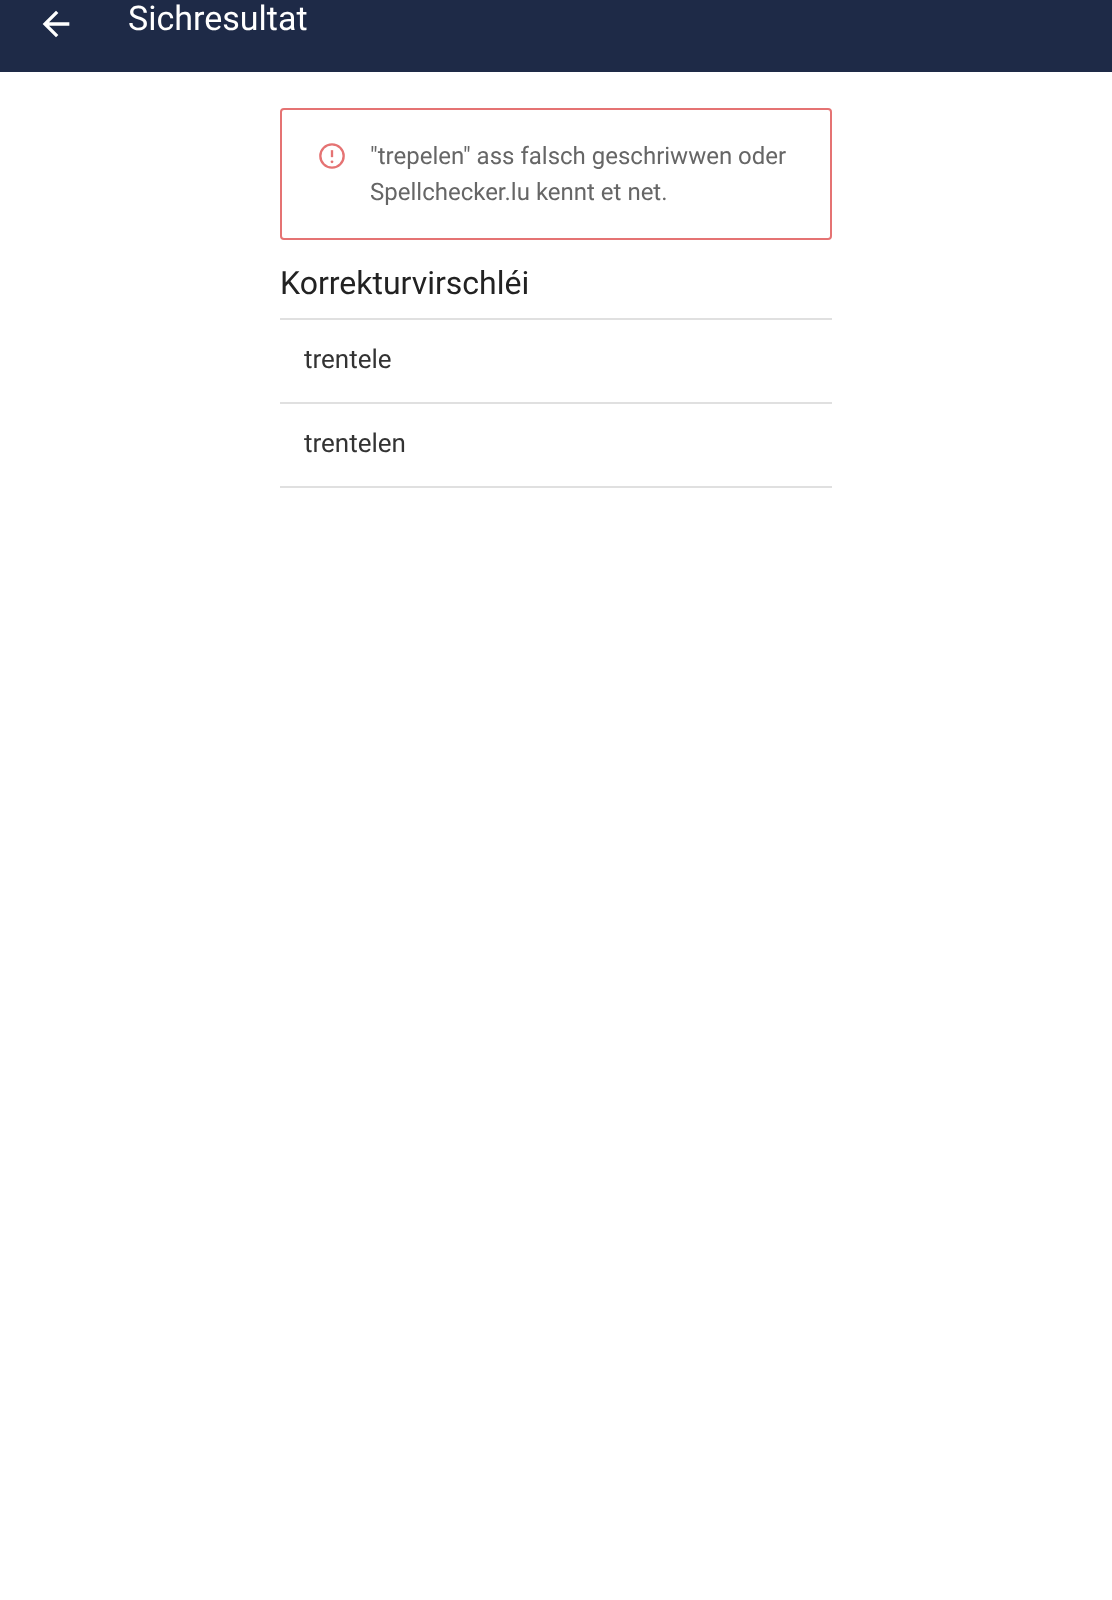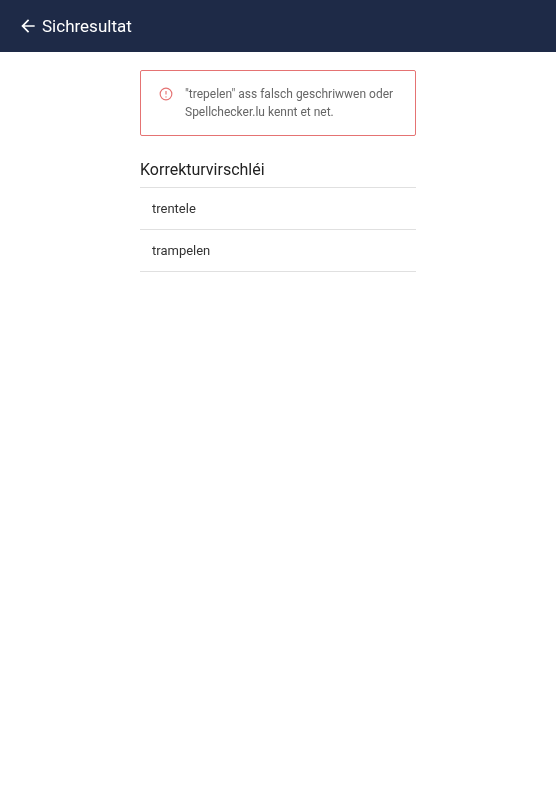--- a/index.html
+++ b/index.html
@@ -9,25 +9,24 @@
     }
     body {
       font-family: -apple-system, BlinkMacSystemFont, 'Segoe UI', Roboto, Arial, sans-serif;
       width: 556px;
       height: 800px;
       background: #ffffff;
       overflow: hidden;
     }
     .topbar {
       background: #1e2a47;
-      height: 52px;
+      height: 36px;
       display: flex;
-      align-items: center;
       padding: 0 16px;
-      gap: 2px;
+      gap: 24px;
     }
     .back-button {
       width: 24px;
       height: 24px;
       background: none;
       border: none;
       cursor: pointer;
       display: flex;
       align-items: center;
       justify-content: center;
@@ -65,21 +64,21 @@
       height: 14px;
       margin-top: 2px;
     }
     .alert-text {
       font-size: 12px;
       color: #666666;
       line-height: 1.5;
     }
     .suggestions-section {
       width: 276px;
-      margin-top: 24px;
+      margin-top: 12px;
     }
     .section-heading {
       font-size: 16px;
       font-weight: 400;
       color: #222222;
       margin-bottom: 8px;
     }
     .suggestion-list {
       list-style: none;
       border-top: 1px solid #e0e0e0;
@@ -111,16 +110,16 @@
       <line x1="12" y1="7" x2="12" y2="13" stroke="#e57373" stroke-width="2"></line>
       <circle cx="12" cy="17" r="1.2" fill="#e57373"></circle>
     </svg>
     <div class="alert-text">"trepelen" ass falsch geschriwwen oder Spellchecker.lu kennt et net.</div>
   </div>
 
   <div class="suggestions-section">
     <div class="section-heading">Korrekturvirschléi</div>
     <ul class="suggestion-list">
       <li class="suggestion-item">trentele</li>
-      <li class="suggestion-item">trampelen</li>
+      <li class="suggestion-item">trentelen</li>
     </ul>
   </div>
 </div>
 
 </body></html>

